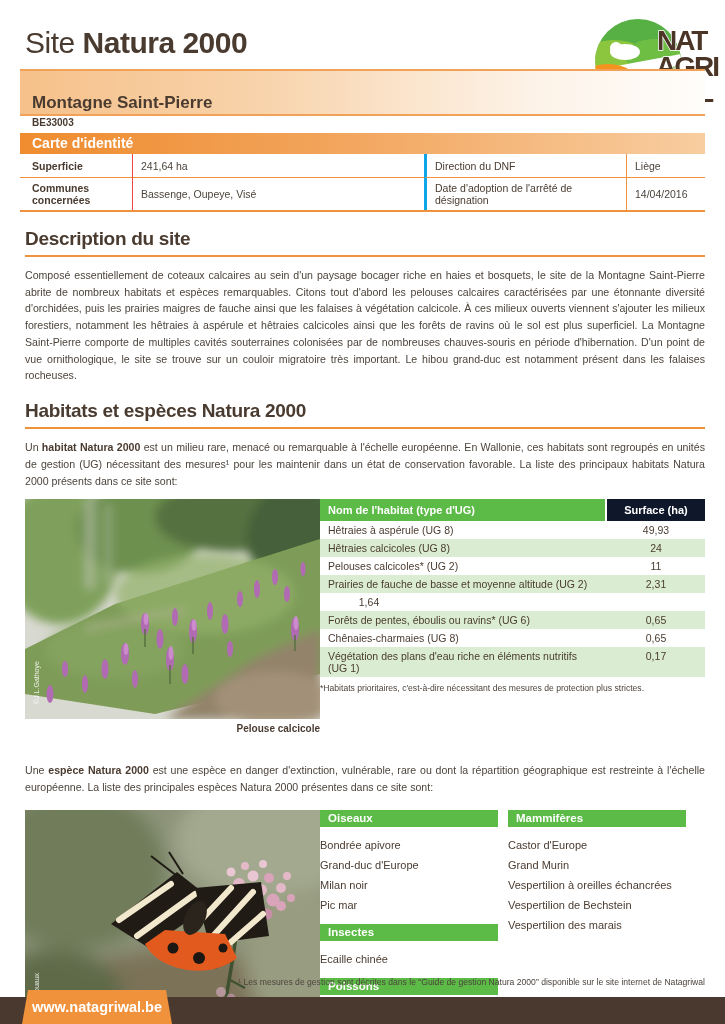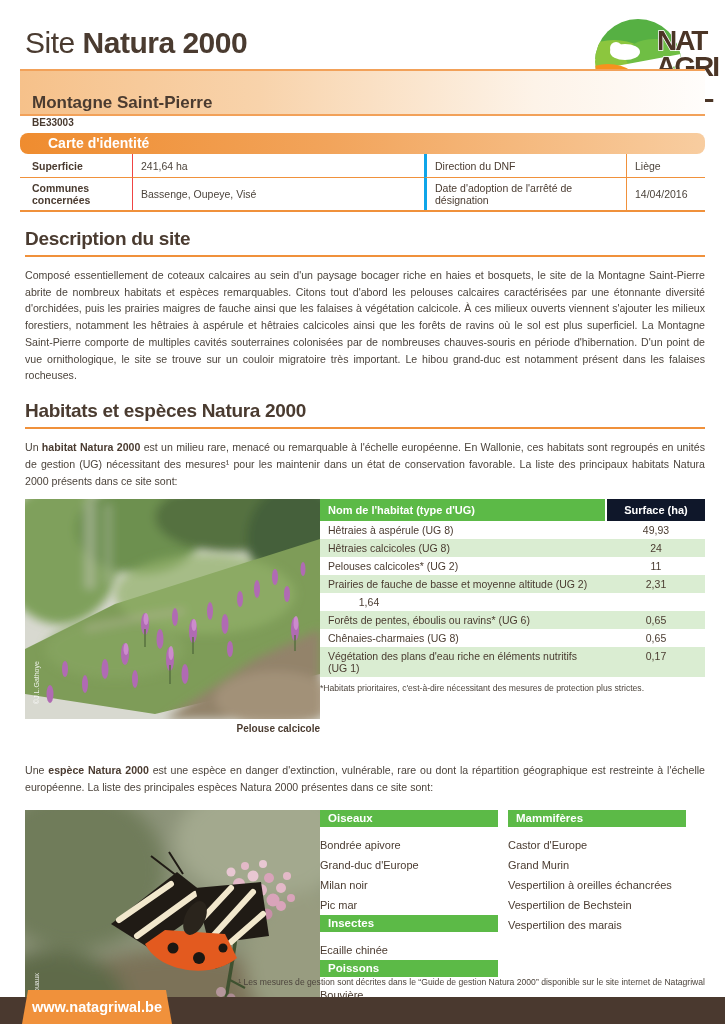--- a/index.html
+++ b/index.html
@@ -15,21 +15,21 @@
             background:linear-gradient(90deg,#f6c18a 0%,#f8d3ab 35%,#fdf3e8 75%,#fffdfb 100%);
             border-top:2px solid #f2a159; border-bottom:2px solid #f2a159;
             padding:22px 0 0 12px; }
   .banner .site-name { font-size:17px; font-weight:700; color:#4a3b30; }
   .banner .site-code { font-size:10px; font-weight:700; color:#4a3b30; margin-top:4px; }
   .logo { position:absolute; top:10px; right:-5px; width:138px; height:104px; }
 
   
   .id-bar { margin-top:17px; margin-left:-5px; height:21px; line-height:21px;
             background:linear-gradient(90deg,#ef8c2f 0%,#f2a45b 45%,#f8cda0 100%);
-            color:#fff; font-size:14px; font-weight:700; padding-left:28px;border-radius:8px; }
+            color:#fff; font-size:14px; font-weight:700; padding-left:12px; }
   .id-table { display:grid; grid-template-columns:112px 292px 202px 1fr;
               border-bottom:2px solid #f0913b; margin-left:-5px; font-size:10.5px; }
   .id-cell { min-height:24px; display:flex; align-items:center; padding:4px 8px; }
   .id-cell.r1 { border-bottom:1px solid #f0913b; }
   .id-cell.lab { font-weight:700; color:#4a3b30; padding-left:12px; }
   .id-cell.v1 { border-left:1px solid #ef4444; }
   .id-cell.l2 { border-left:3px solid #0ea5e9; font-weight:400; color:#4a3b30; }
   .id-cell.v2 { border-left:1px solid #f0913b; }
 
   
@@ -55,21 +55,21 @@
   .hab-row.alt { background:#daedd2; }
   .hab-row .hname { flex:1; padding:3px 8px; margin-right:2px; color:#4a3b30; }
   .hab-row .hsurf { width:98px; padding:3px 4px; text-align:center; color:#4a3b30; }
   .hab-footnote { margin-top:6px; font-size:8.6px; color:#4c443c; }
 
   
   .species-cols { flex:1; display:flex; }
   .sp-col { width:178px; margin-right:10px; }
   .sp-bar { background:#5cba47; color:#fff; font-weight:700; font-size:11.5px;
             padding:2px 8px; height:17px; line-height:13px; margin-bottom:8px; }
-  .sp-bar.gap { }
+  .sp-bar.gap { margin-top:9px; }
   .sp-item { font-size:11px; color:#4a3b30; line-height:20px; }
 
   
   .page-footnote { position:absolute; right:20px; bottom:37px; font-size:8.6px; color:#4c443c; }
   .footer-bar { position:absolute; left:0; right:0; bottom:0; height:27px; background:#4a392f; }
   .footer-tab { position:absolute; left:22px; bottom:0; width:150px; height:34px;
                 background:#f0913b; clip-path:polygon(4% 0, 96% 0, 100% 100%, 0% 100%);
                 display:flex; align-items:center; justify-content:center;
                 color:#fff; font-weight:700; font-size:14.5px; z-index:2; }
 

